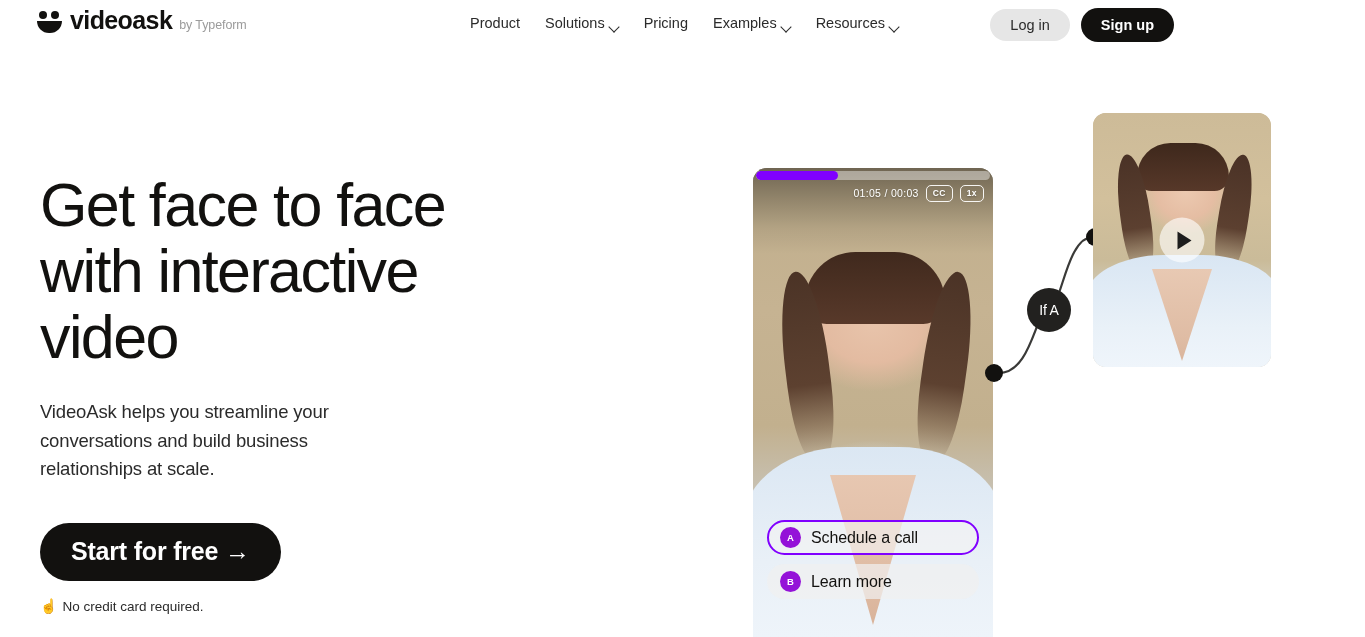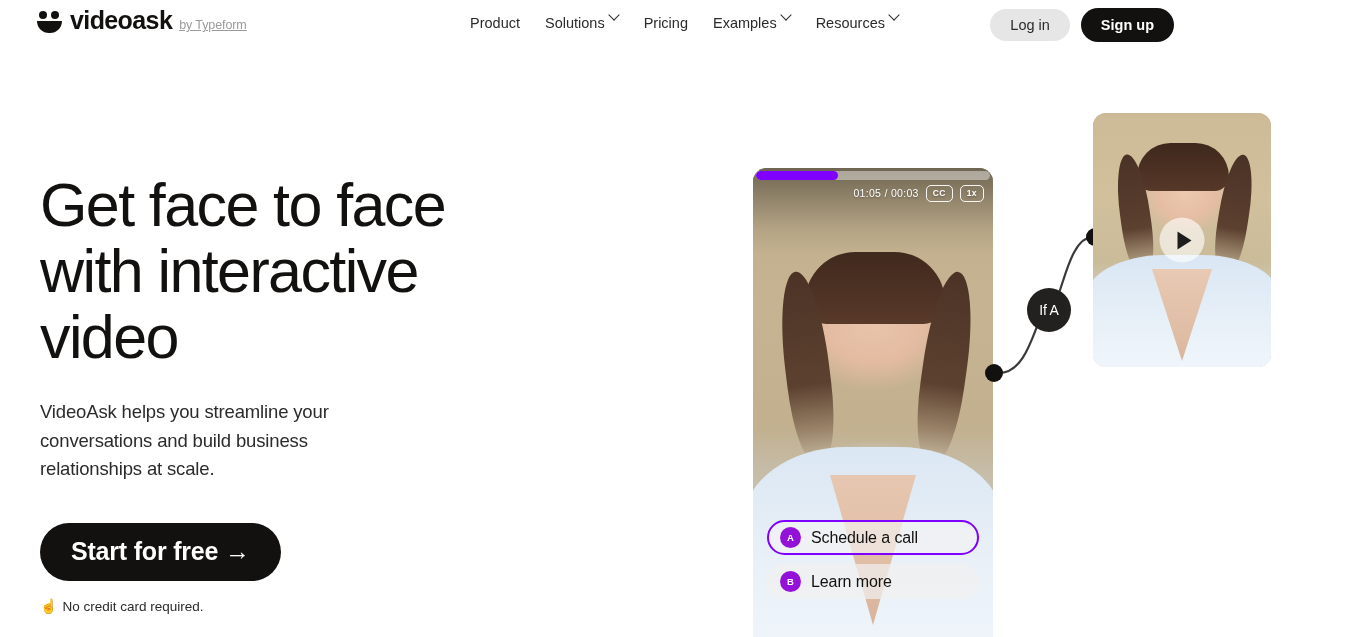--- a/index.html
+++ b/index.html
@@ -37,29 +37,28 @@
     background: #12110f;
     border-radius: 0 0 13px 13px;
   }
   .brand-name {
     font-size: 25px; font-weight: 700; letter-spacing: -0.6px;
     color: #12110f; line-height: 1;
   }
   .brand-sub {
     font-size: 12.5px; color: #9b9b9b; font-weight: 400; line-height: 1;
     letter-spacing: -0.1px;
-    text-decoration: underline;
   }
 
   .nav {
     position: absolute; left: 470px; top: 13px;
     display: flex; align-items: center; gap: 25px;
   }
   .nav-item {
-    display: flex; align-items: flex-start; gap: 5px;
+    display: flex; align-items: flex-end; gap: 5px;
     font-size: 14.5px; color: #2b2b2b; cursor: pointer;
     line-height: 21px; white-space: nowrap;
   }
   .chev {
     display: inline-block; width: 9px; height: 9px; position: relative; top: -2px;
   }
   .chev::before {
     content: ""; position: absolute; left: 0; top: 0;
     width: 7px; height: 7px;
     border-right: 1.7px solid #2b2b2b; border-bottom: 1.7px solid #2b2b2b;

